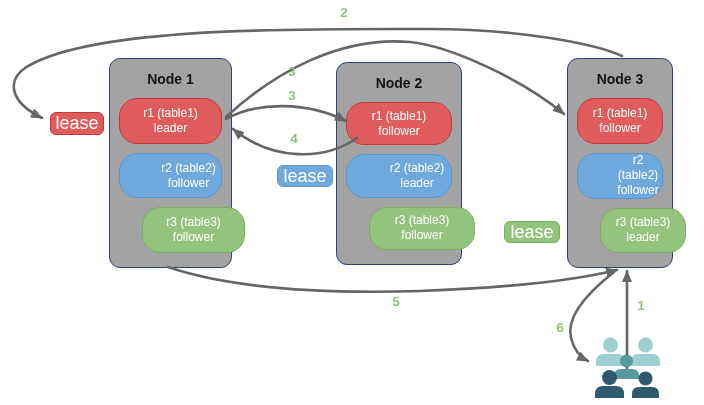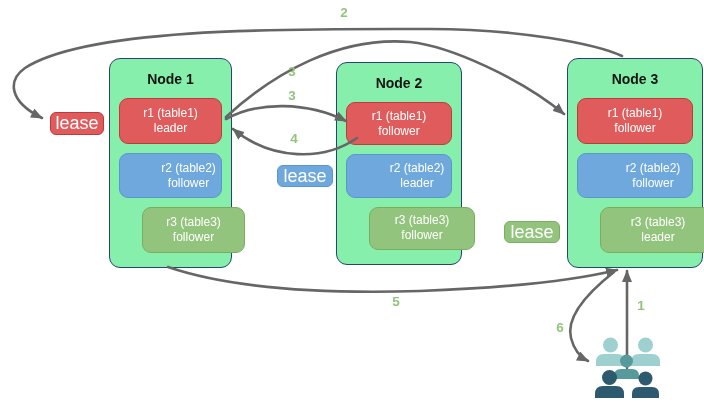--- a/index.html
+++ b/index.html
@@ -1,27 +1,27 @@
 <!DOCTYPE html>
 <html><head>
 <meta charset="utf-8">
 <style>
   html,body{margin:0;padding:0;background:#ffffff;}
   .canvas{
     position:relative;width:704px;height:405px;background:#ffffff;
     font-family:"Liberation Sans",sans-serif;overflow:hidden;
   }
   .node{
-    position:absolute;background:#86efac;border:1.5px solid #28456e;border-radius:11px;
+    position:absolute;background:#a3a3a3;border:1.5px solid #28456e;border-radius:11px;
     box-sizing:border-box;display:flex;flex-direction:column;align-items:center;
     padding:12px 9px 14px 9px;z-index:1;
   }
   .node-title{font-size:14px;font-weight:bold;color:#141414;margin:0 0 10px 0;height:17px;line-height:17px;}
   .replica{
-    width:100%;height:46px;border-radius:9px;box-sizing:border-box;margin-bottom:9px;
+    width:100%;height:46px;border-radius:18px;box-sizing:border-box;margin-bottom:9px;
     display:flex;flex-direction:column;align-items:center;justify-content:center;
     color:#ffffff;font-size:12px;line-height:1.25;text-align:center;
   }
   .replica:last-child{margin-bottom:0;margin-left:46px;}
   .replica.red{background:#e05c5c;border:1.5px solid #c13a3a;}
   .replica.blue{background:#6fa8dc;border:1.5px solid #5b96cf;padding-left:36px;}
   .replica.green{background:#93c47d;border:1.5px solid #7bad61;}
   .lease{
     position:absolute;box-sizing:border-box;border-radius:6px;z-index:2;
     display:flex;align-items:center;justify-content:center;
@@ -66,21 +66,21 @@
     <div class="replica blue">
       <span>r2 (table2)</span>
       <span>leader</span>
     </div>
     <div class="replica green">
       <span>r3 (table3)</span>
       <span>follower</span>
     </div>
   </div>
 
-  <div class="node" style="left:567px;top:58px;width:136px;height:210px;">
+  <div class="node" style="left:567px;top:58px;width:106px;height:210px;">
     <div class="node-title">Node 3</div>
     <div class="replica red">
       <span>r1 (table1)</span>
       <span>follower</span>
     </div>
     <div class="replica blue">
       <span>r2 (table2)</span>
       <span>follower</span>
     </div>
     <div class="replica green">

